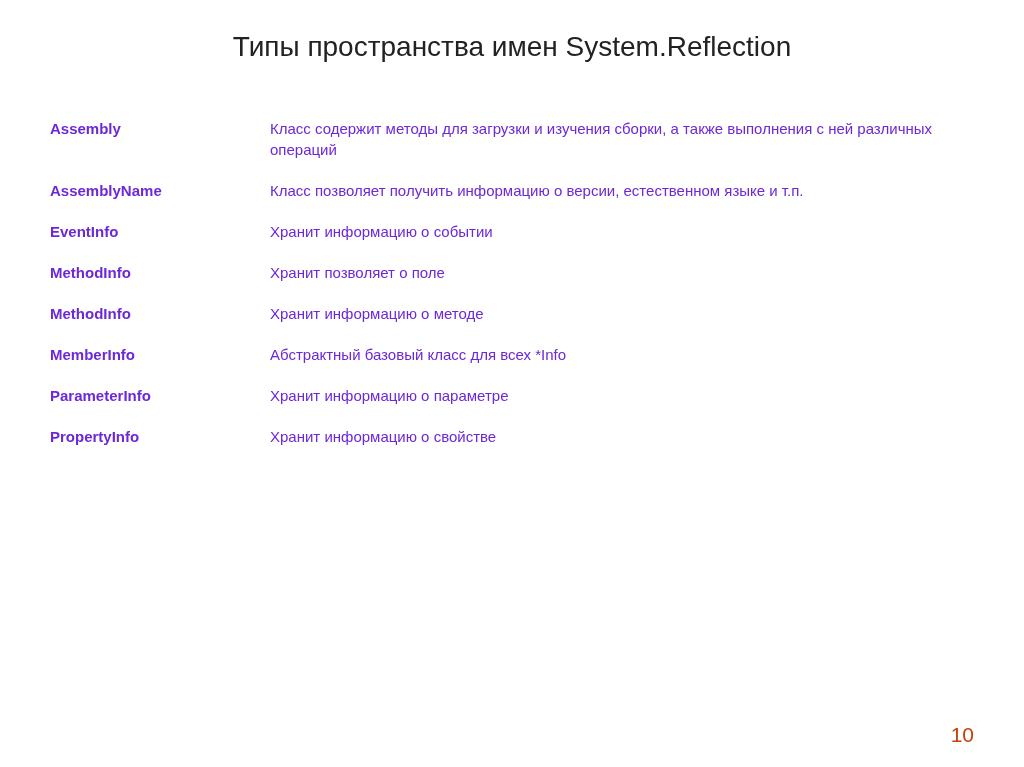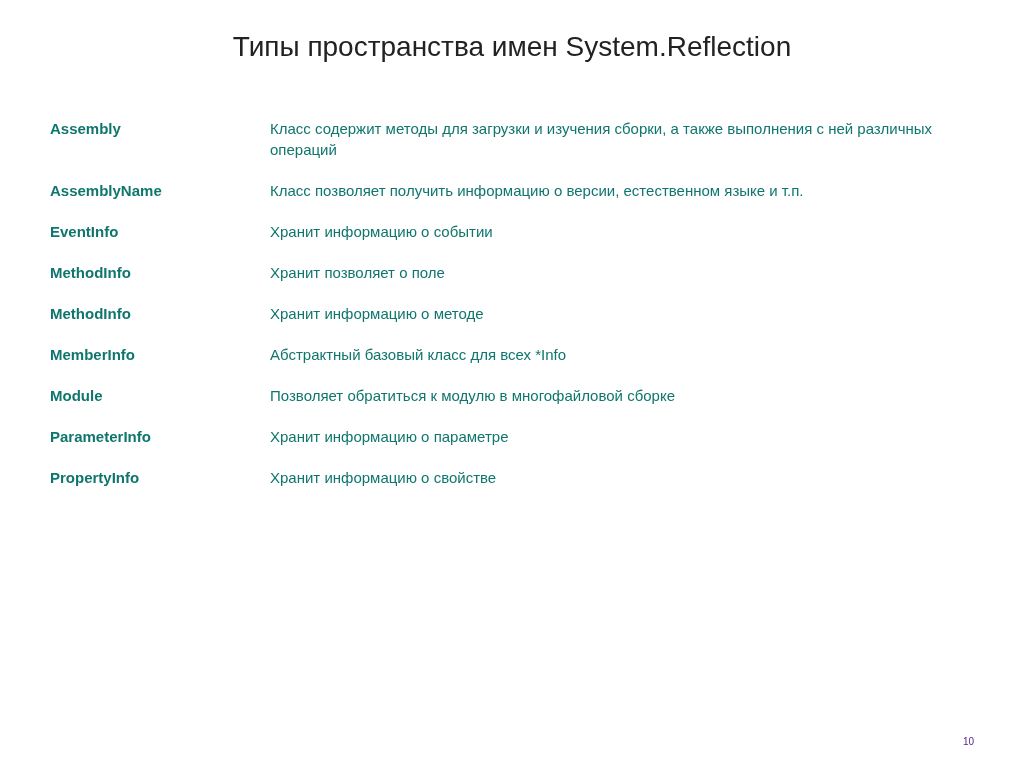--- a/index.html
+++ b/index.html
@@ -39,21 +39,21 @@
       border-collapse: collapse;
     }
 
     .table tr {
       border-bottom: none;
     }
 
     .table td {
       padding: 8px 10px 8px 0;
       vertical-align: top;
-      color: #0f766e;
+      color: #6d28d9;
       font-size: 15px;
       line-height: 1.4;
     }
 
     .table td:first-child {
       font-weight: bold;
       width: 220px;
       min-width: 220px;
       padding-right: 30px;
       font-size: 15px;
@@ -65,22 +65,22 @@
 
     .table tr td {
       padding-top: 10px;
       padding-bottom: 10px;
     }
 
     .page-number {
       position: absolute;
       bottom: 20px;
       right: 50px;
-      font-size: 10px;
-      color: #4c1d95;
+      font-size: 21px;
+      color: #c2410c;
       text-align: center;
     }
   </style>
 </head>
 <body>
 
 <div class="page">
   <h1 class="page-title">Типы пространства имен System.Reflection</h1>
 
   <table class="table">
@@ -103,24 +103,20 @@
         </tr>
         <tr>
           <td>MethodInfo</td>
           <td>Хранит информацию о методе</td>
         </tr>
         <tr>
           <td>MemberInfo</td>
           <td>Абстрактный базовый класс для всех *Info</td>
         </tr>
         <tr>
-          <td>Module</td>
-          <td>Позволяет обратиться к модулю в многофайловой сборке</td>
-        </tr>
-        <tr>
           <td>ParameterInfo</td>
           <td>Хранит информацию о параметре</td>
         </tr>
         <tr>
           <td>PropertyInfo</td>
           <td>Хранит информацию о свойстве</td>
         </tr>
       </tbody>
   </table>
 

